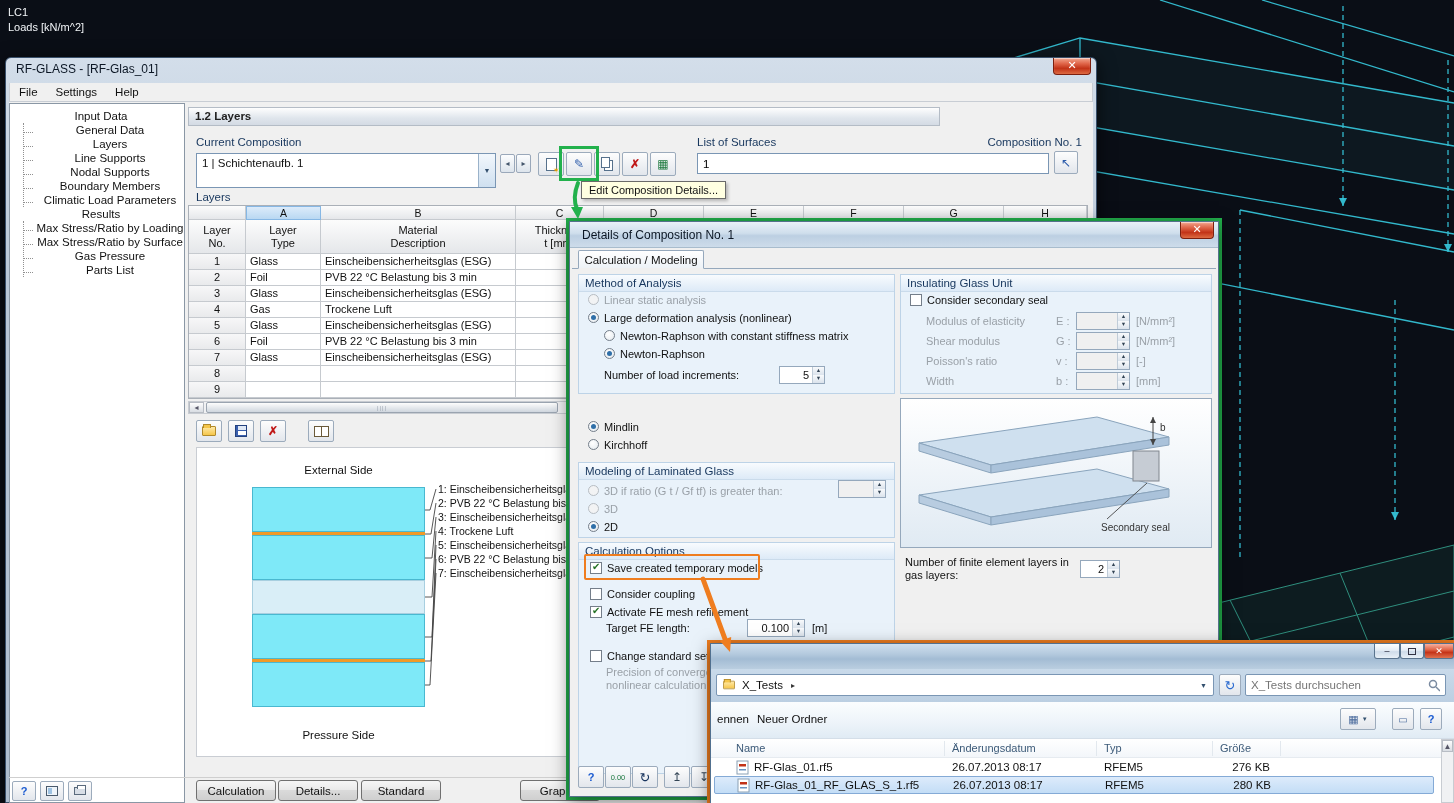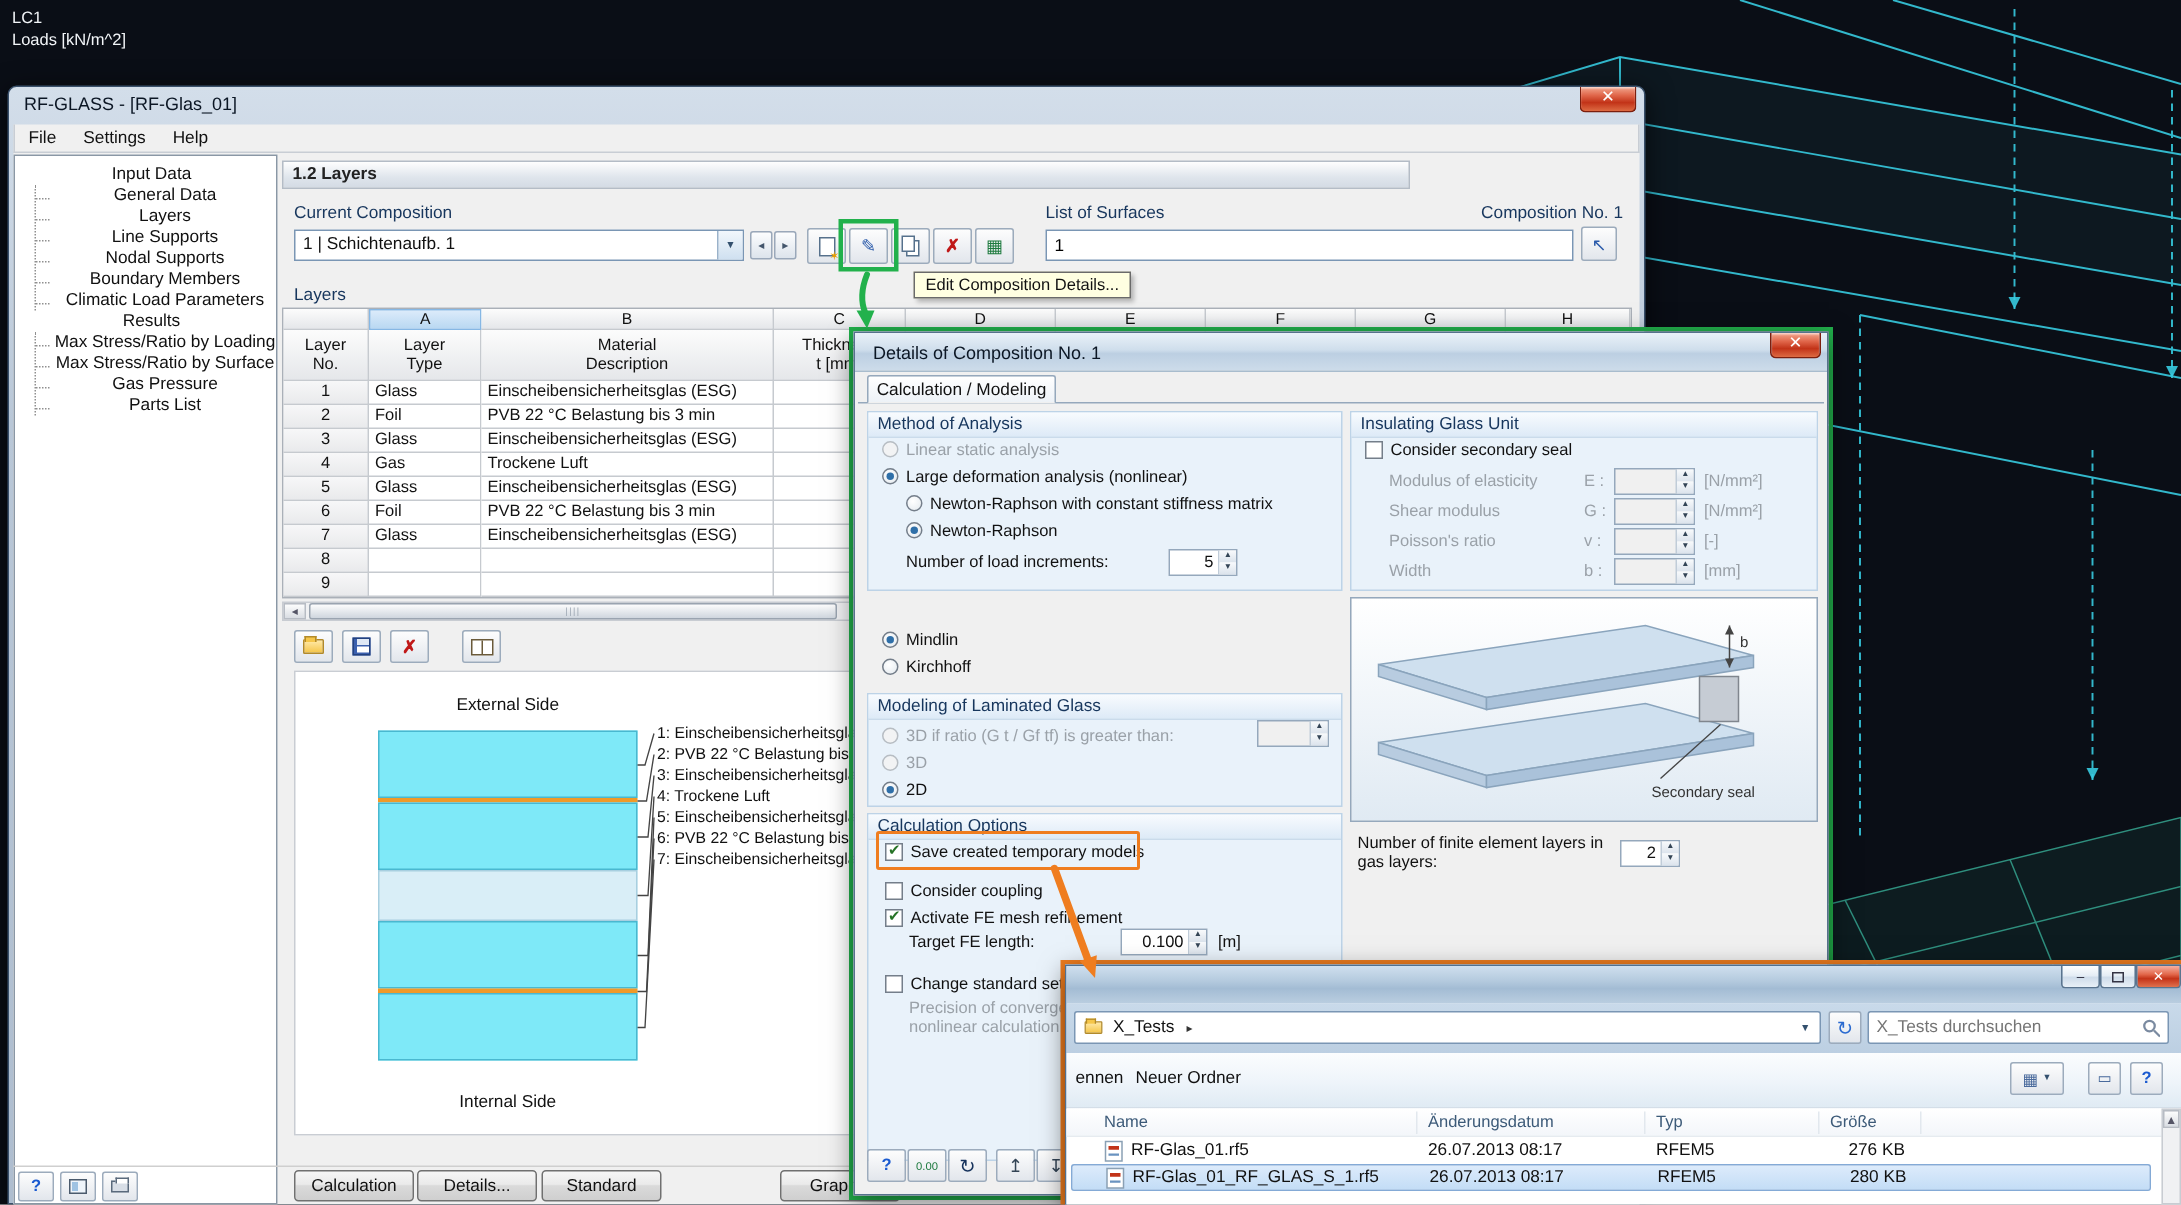--- a/index.html
+++ b/index.html
@@ -179,21 +179,21 @@
       </div>
     </div>
   </div>
 
   <div class="abs phdr" style="left:188px;top:107px;width:752px;height:19px">1.2 Layers</div>
 
   <div class="abs lbl navy" style="left:196px;top:136px">Current Composition</div>
   <div class="abs lbl navy" style="left:697px;top:136px">List of Surfaces</div>
   <div class="abs lbl navy" style="left:930px;top:136px;width:152px;text-align:right">Composition No. 1</div>
 
-  <div class="abs combo" style="left:196px;top:153px;width:300px;height:21px">
+  <div class="abs combo" style="left:196px;top:153px;width:300px;height:35px">
     <div class="combo-val">1 | Schichtenaufb. 1</div>
     <div class="dd">
         <span>▼</span>
       </div>
   </div>
   <div class="abs sbtn" style="left:500px;top:154px;width:15px;height:19px">
       <span>◂</span>
     </div>
   <div class="abs sbtn" style="left:516px;top:154px;width:15px;height:19px">
       <span>▸</span>
@@ -400,38 +400,38 @@
       <path d="M425,685 L430,685 L436,573"></path>
     </g>
   </svg>
   <div class="abs" style="left:438px;top:483px;width:200px;height:13px;font-size:10.5px;white-space:nowrap;overflow:hidden">1: Einscheibensicherheitsglas (ESG)</div>
   <div class="abs" style="left:438px;top:497px;width:200px;height:13px;font-size:10.5px;white-space:nowrap;overflow:hidden">2: PVB 22 °C Belastung bis 3 min</div>
   <div class="abs" style="left:438px;top:511px;width:200px;height:13px;font-size:10.5px;white-space:nowrap;overflow:hidden">3: Einscheibensicherheitsglas (ESG)</div>
   <div class="abs" style="left:438px;top:525px;width:200px;height:13px;font-size:10.5px;white-space:nowrap;overflow:hidden">4: Trockene Luft</div>
   <div class="abs" style="left:438px;top:539px;width:200px;height:13px;font-size:10.5px;white-space:nowrap;overflow:hidden">5: Einscheibensicherheitsglas (ESG)</div>
   <div class="abs" style="left:438px;top:553px;width:200px;height:13px;font-size:10.5px;white-space:nowrap;overflow:hidden">6: PVB 22 °C Belastung bis 3 min</div>
   <div class="abs" style="left:438px;top:567px;width:200px;height:13px;font-size:10.5px;white-space:nowrap;overflow:hidden">7: Einscheibensicherheitsglas (ESG)</div>
-  <div class="abs lbl" style="left:252px;top:729px;width:173px;text-align:center">Internal Side</div>
+  <div class="abs lbl" style="left:252px;top:729px;width:173px;text-align:center">Pressure Side</div>
 
   <div class="abs" style="left:9px;top:777px;width:1084px;height:1px;background:#cfcfcf"></div>
   <div class="abs tbtn" style="left:12px;top:781px;width:24px;height:20px">
       <span style="color:#1a5ad0;font-weight:bold">?</span>
     </div>
   <div class="abs tbtn" style="left:40px;top:781px;width:24px;height:20px">
       <span class="mini-win"></span>
     </div>
   <div class="abs tbtn" style="left:68px;top:781px;width:24px;height:20px">
       <span class="ic-print"></span>
     </div>
   <div class="abs btn7" style="left:196px;top:780px;width:80px;height:21px">Calculation</div>
   <div class="abs btn7" style="left:278px;top:780px;width:80px;height:21px">Details...</div>
   <div class="abs btn7" style="left:361px;top:780px;width:80px;height:21px">Standard</div>
   <div class="abs btn7" style="left:520px;top:780px;width:80px;height:21px">Graphic</div>
 
-  <div class="abs tip" style="left:609px;top:181px">Edit Composition Details...</div>
+  <div class="abs tip" style="left:581px;top:181px">Edit Composition Details...</div>
 </div>
 
 <div class="layer" style="z-index:20">
   <div class="abs hl-green" style="left:566px;top:218px;width:656px;height:582px"></div>
   <div class="abs dlg-frame" style="left:569px;top:221px;width:650px;height:576px"></div>
   <div class="abs dlg-title" style="left:570px;top:222px;width:648px;height:26px"></div>
   <div class="abs title-t" style="left:582px;top:228px">Details of Composition No. 1</div>
   <div class="abs close7" style="left:1180px;top:222px;width:34px;height:17px"><span>✕</span></div>
 
   <div class="abs" style="left:572px;top:268px;width:644px;height:1px;background:#95a8bc"></div>

